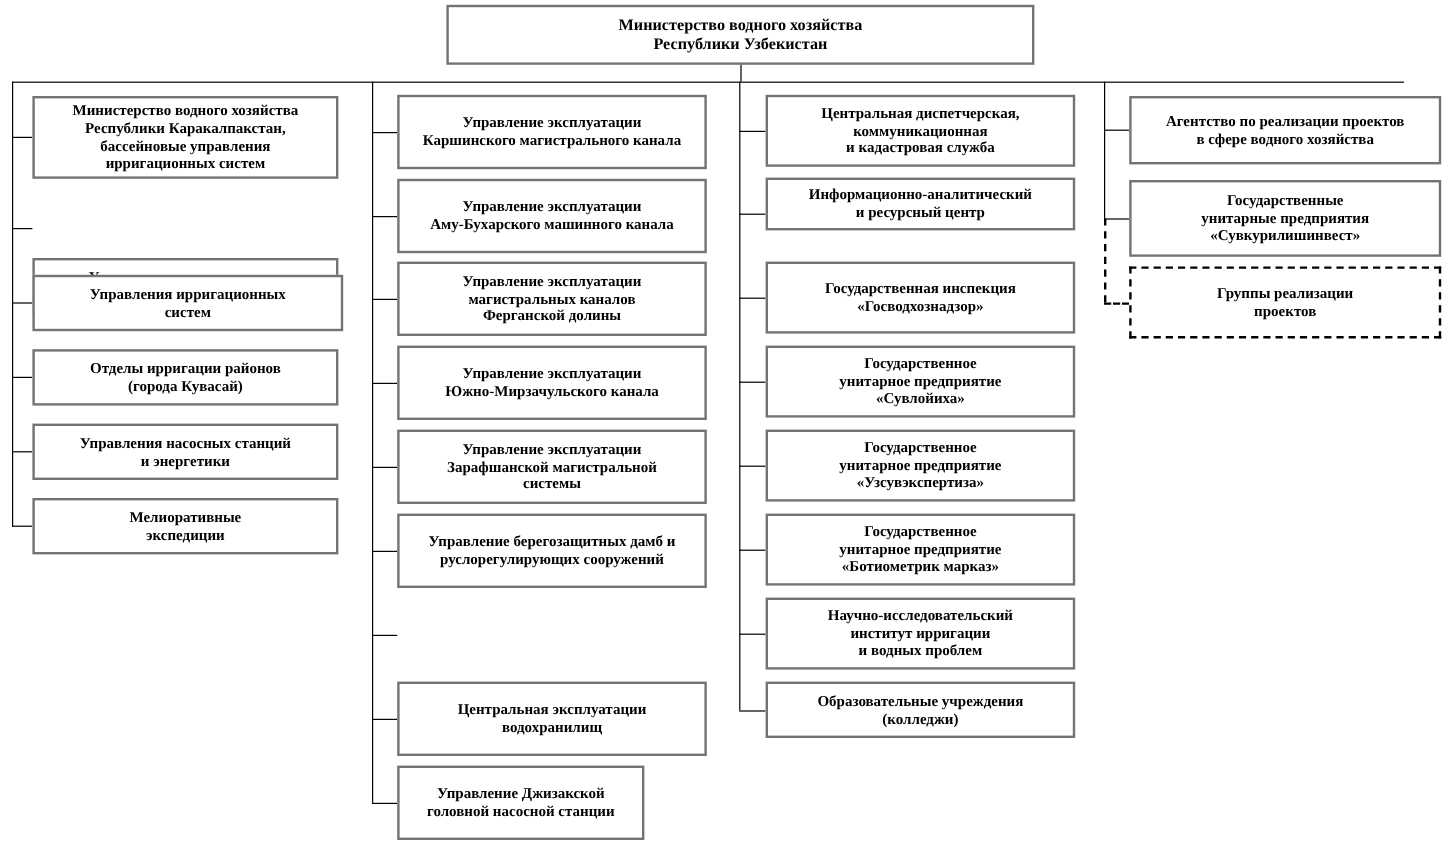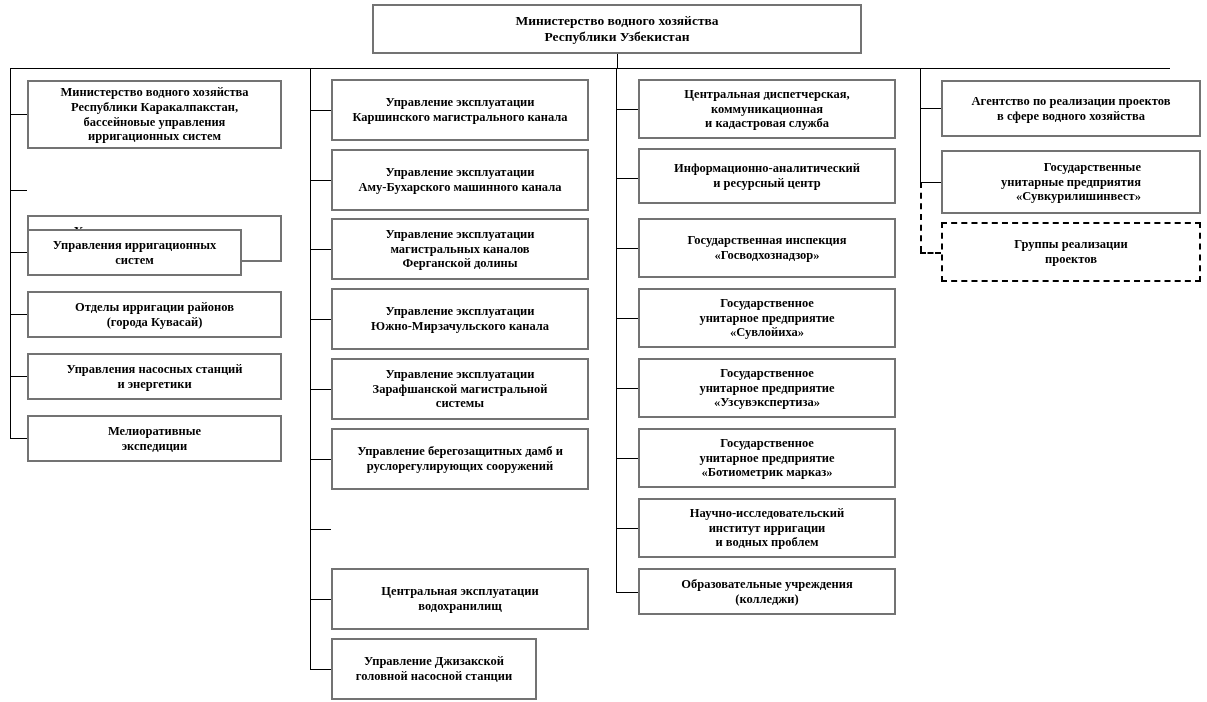--- a/index.html
+++ b/index.html
@@ -80,21 +80,21 @@
   <div class="node" style="left:27px; top:80px; width:255px; height:69px;">Министерство водного хозяйства
 Республики Каракалпакстан,
 бассейновые управления
 ирригационных систем</div>
 
   <div class="line h" style="left:10px; top:190px; width:17px;"></div>
   <div class="node" style="left:27px; top:167px; width:255px; height:47px;margin-top:48px;">Управления магистральных
 каналов (систем)</div>
 
   <div class="line h" style="left:10px; top:252px; width:17px;"></div>
-  <div class="node" style="left:27px; top:229px; width:215px; height:47px;">Управления ирригационных
+  <div class="node" style="left:27px; top:229px; width:259px; height:47px;">Управления ирригационных
 систем</div>
 
   <div class="line h" style="left:10px; top:314px; width:17px;"></div>
   <div class="node" style="left:27px; top:291px; width:255px; height:47px;">Отделы ирригации районов
 (города Кувасай)</div>
 
   <div class="line h" style="left:10px; top:376px; width:17px;"></div>
   <div class="node" style="left:27px; top:353px; width:255px; height:47px;">Управления насосных станций
 и энергетики</div>
 
@@ -137,21 +137,21 @@
   <div class="line h" style="left:310px; top:669px; width:21px;"></div>
   <div class="node" style="left:331px; top:638px; width:206px; height:62px;">Управление Джизакской
 головной насосной станции</div>
 
   <div class="line h" style="left:616px; top:109px; width:22px;"></div>
   <div class="node" style="left:638px; top:79px; width:258px; height:60px;">Центральная диспетчерская,
 коммуникационная
 и кадастровая служба</div>
 
   <div class="line h" style="left:616px; top:178px; width:22px;"></div>
-  <div class="node" style="left:638px; top:148px; width:258px; height:56px;">Информационно-аналитический
+  <div class="node" style="left:638px; top:148px; width:258px; height:44px;">Информационно-аналитический
 и ресурсный центр</div>
 
   <div class="line h" style="left:616px; top:248px; width:22px;"></div>
   <div class="node" style="left:638px; top:218px; width:258px; height:60px;">Государственная инспекция
 «Госводхознадзор»</div>
 
   <div class="line h" style="left:616px; top:318px; width:22px;"></div>
   <div class="node" style="left:638px; top:288px; width:258px; height:60px;">Государственное
 унитарное предприятие
 «Сувлойиха»</div>
@@ -173,21 +173,21 @@
 
   <div class="line h" style="left:616px; top:592px; width:22px;"></div>
   <div class="node" style="left:638px; top:568px; width:258px; height:47px;">Образовательные учреждения
 (колледжи)</div>
 
   <div class="line h" style="left:920px; top:108px; width:21px;"></div>
   <div class="node thick" style="left:941px; top:80px; width:260px; height:57px;">Агентство по реализации проектов
 в сфере водного хозяйства</div>
 
   <div class="line h" style="left:920px; top:182px; width:21px;"></div>
-  <div class="node thick" style="left:941px; top:150px; width:260px; height:64px;text-align:right;">Государственные
+  <div class="node thick" style="left:941px; top:150px; width:260px; height:64px;">Государственные
 унитарные предприятия
 «Сувкурилишинвест»</div>
 
   <div class="line dash-v" style="left:920px; top:182px; height:70px;"></div>
   <div class="line dash-h" style="left:920px; top:252px; width:21px;"></div>
   <div class="node dashed" style="left:941px; top:222px; width:260px; height:60px;">Группы реализации
 проектов</div>
 
 </div>
 

